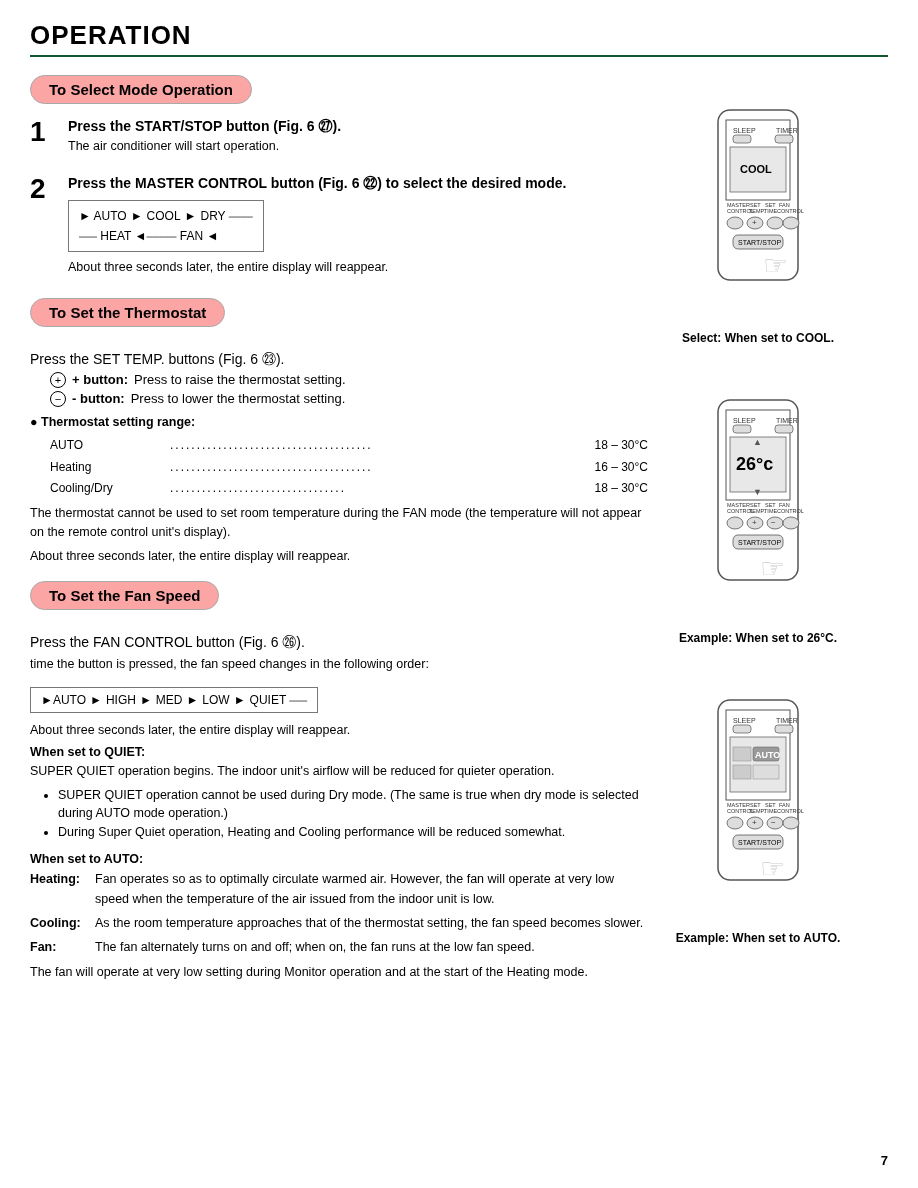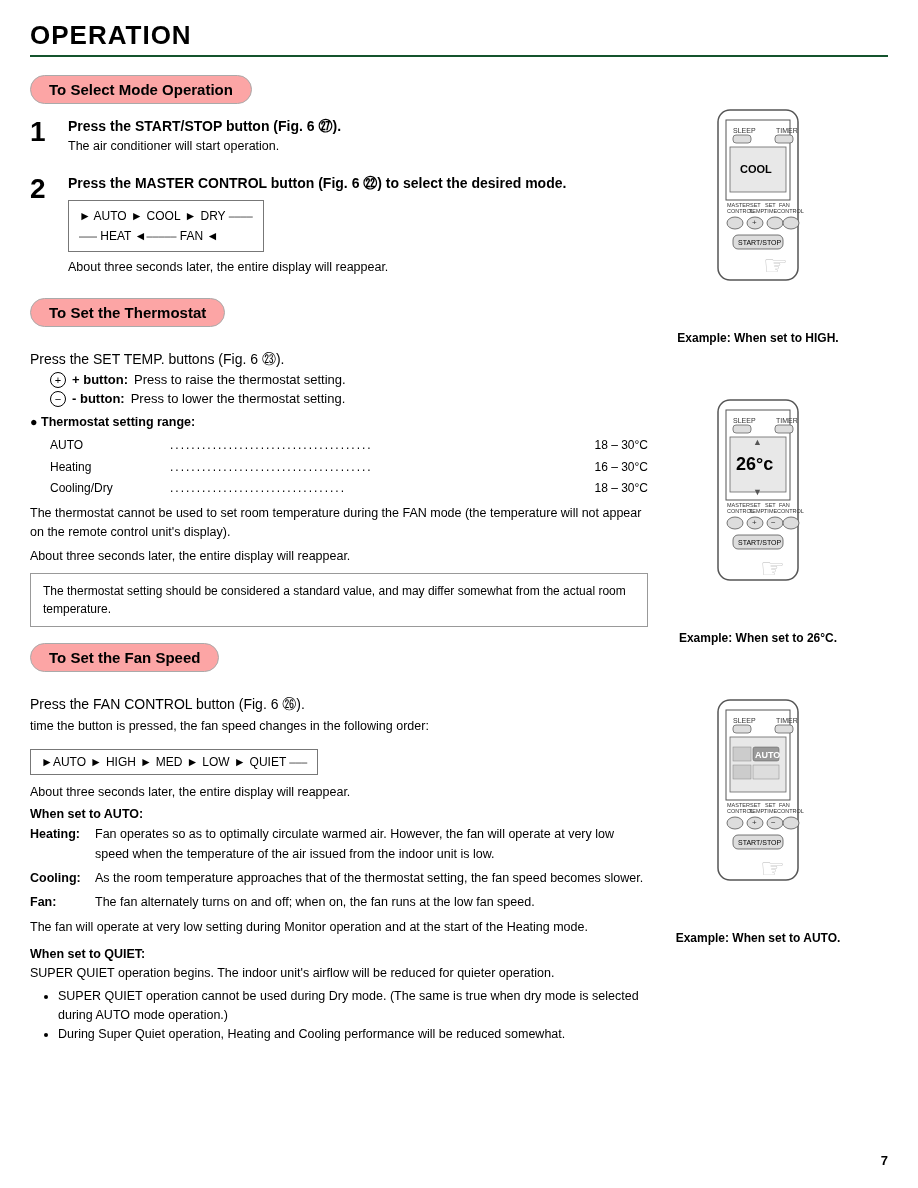--- a/index.html
+++ b/index.html
@@ -285,23 +285,20 @@
             <span class="range-label">Cooling/Dry </span>
             <span class="range-dots">.................................</span>
             <span class="range-value">18 – 30°C</span>
           </div>
         </div>
       </div>
 
       <p>The thermostat cannot be used to set room temperature during the FAN mode (the temperature will not appear on the remote control unit's display).</p>
       <p>About three seconds later, the entire display will reappear.</p>
 
-      <div class="note-box">
-        <span>The thermostat setting should be considered a standard value, and may differ somewhat from the actual room temperature.</span>
-      </div>
     </div>
 
     <div class="section-block">
       <div class="section-header">To Set the Fan Speed</div>
 
       <div class="subsection-title">Press the FAN CONTROL button (Fig. 6 ㉖).</div>
 
       <p>
         <span>time the button is pressed, the fan speed changes in the following order:</span>
       </p>
@@ -316,44 +313,44 @@
         <span class="arrow"> ►</span>
         <span>LOW</span>
         <span class="arrow"> ►</span>
         <span>QUIET ⎯⎯⎯</span>
       </div>
 
       <p>About three seconds later, the entire display will reappear.</p>
 
       
       <div class="when-set-block">
-        <div class="when-set-title">When set to AUTO:</div>
-        <div class="label-val-row">
-          <span class="lv-label">Heating:</span>
-          <span class="lv-val">Fan operates so as to optimally circulate warmed air. However, the fan will operate at very low speed when the temperature of the air issued from the indoor unit is low.</span>
-        </div>
-        <div class="label-val-row" style="margin-top:4px;">
-          <span class="lv-label">Cooling:</span>
-          <span class="lv-val">As the room temperature approaches that of the thermostat setting, the fan speed becomes slower.</span>
-        </div>
-        <div class="label-val-row" style="margin-top:4px;">
-          <span class="lv-label">Fan:</span>
-          <span class="lv-val">The fan alternately turns on and off; when on, the fan runs at the low fan speed.</span>
-        </div>
-        <p style="margin-top:6px; margin-left:0;">The fan will operate at very low setting during Monitor operation and at the start of the Heating mode.</p>
-      </div>
-
-      
-      <div class="when-set-block">
         <div class="when-set-title">When set to QUIET:</div>
         <p>SUPER QUIET operation begins. The indoor unit's airflow will be reduced for quieter operation.</p>
         <ul class="bullet-list">
           <li>SUPER QUIET operation cannot be used during Dry mode. (The same is true when dry mode is selected during AUTO mode operation.)</li>
           <li>During Super Quiet operation, Heating and Cooling performance will be reduced somewhat.</li>
         </ul>
+      </div>
+
+      
+      <div class="when-set-block">
+        <div class="when-set-title">When set to AUTO:</div>
+        <div class="label-val-row">
+          <span class="lv-label">Heating:</span>
+          <span class="lv-val">Fan operates so as to optimally circulate warmed air. However, the fan will operate at very low speed when the temperature of the air issued from the indoor unit is low.</span>
+        </div>
+        <div class="label-val-row" style="margin-top:4px;">
+          <span class="lv-label">Cooling:</span>
+          <span class="lv-val">As the room temperature approaches that of the thermostat setting, the fan speed becomes slower.</span>
+        </div>
+        <div class="label-val-row" style="margin-top:4px;">
+          <span class="lv-label">Fan:</span>
+          <span class="lv-val">The fan alternately turns on and off; when on, the fan runs at the low fan speed.</span>
+        </div>
+        <p style="margin-top:6px; margin-left:0;">The fan will operate at very low setting during Monitor operation and at the start of the Heating mode.</p>
       </div>
     </div>
 
   </div>
 
   <div class="diagram-col">
 
     <div class="remote-diagram">
       <svg class="remote-svg" width="160" height="220" viewBox="0 0 160 220">
 
@@ -387,21 +384,21 @@
         <text x="74" y="120" font-size="8" fill="#333">+</text>
         <ellipse cx="97" cy="118" rx="8" ry="6" fill="#ddd" stroke="#555" stroke-width="0.8"></ellipse>
         <ellipse cx="113" cy="118" rx="8" ry="6" fill="#ddd" stroke="#555" stroke-width="0.8"></ellipse>
 
         <rect x="55" y="130" width="50" height="14" rx="5" fill="#ddd" stroke="#555" stroke-width="0.8"></rect>
         <text x="60" y="140" font-size="7" fill="#000">START/STOP</text>
 
         <text x="85" y="170" font-size="28" fill="#ccc">☞</text>
       </svg>
       <div class="remote-example-label">
-        <strong>Example: When set to HIGH.</strong>
+        <strong>Select: When set to COOL.</strong>
       </div>
     </div>
 
     <div class="remote-diagram" style="margin-top:10px;">
       <svg class="remote-svg" width="160" height="230" viewBox="0 0 160 230">
         <rect x="40" y="5" width="80" height="180" rx="12" ry="12" fill="white" stroke="#555" stroke-width="1.5"></rect>
         <rect x="48" y="15" width="64" height="90" fill="white" stroke="#555" stroke-width="1"></rect>
         <text x="55" y="28" font-size="7" fill="#333">SLEEP</text>
         <text x="98" y="28" font-size="7" fill="#333">TIMER</text>
         <rect x="55" y="30" width="18" height="8" rx="3" fill="#ddd" stroke="#666" stroke-width="0.8"></rect>

